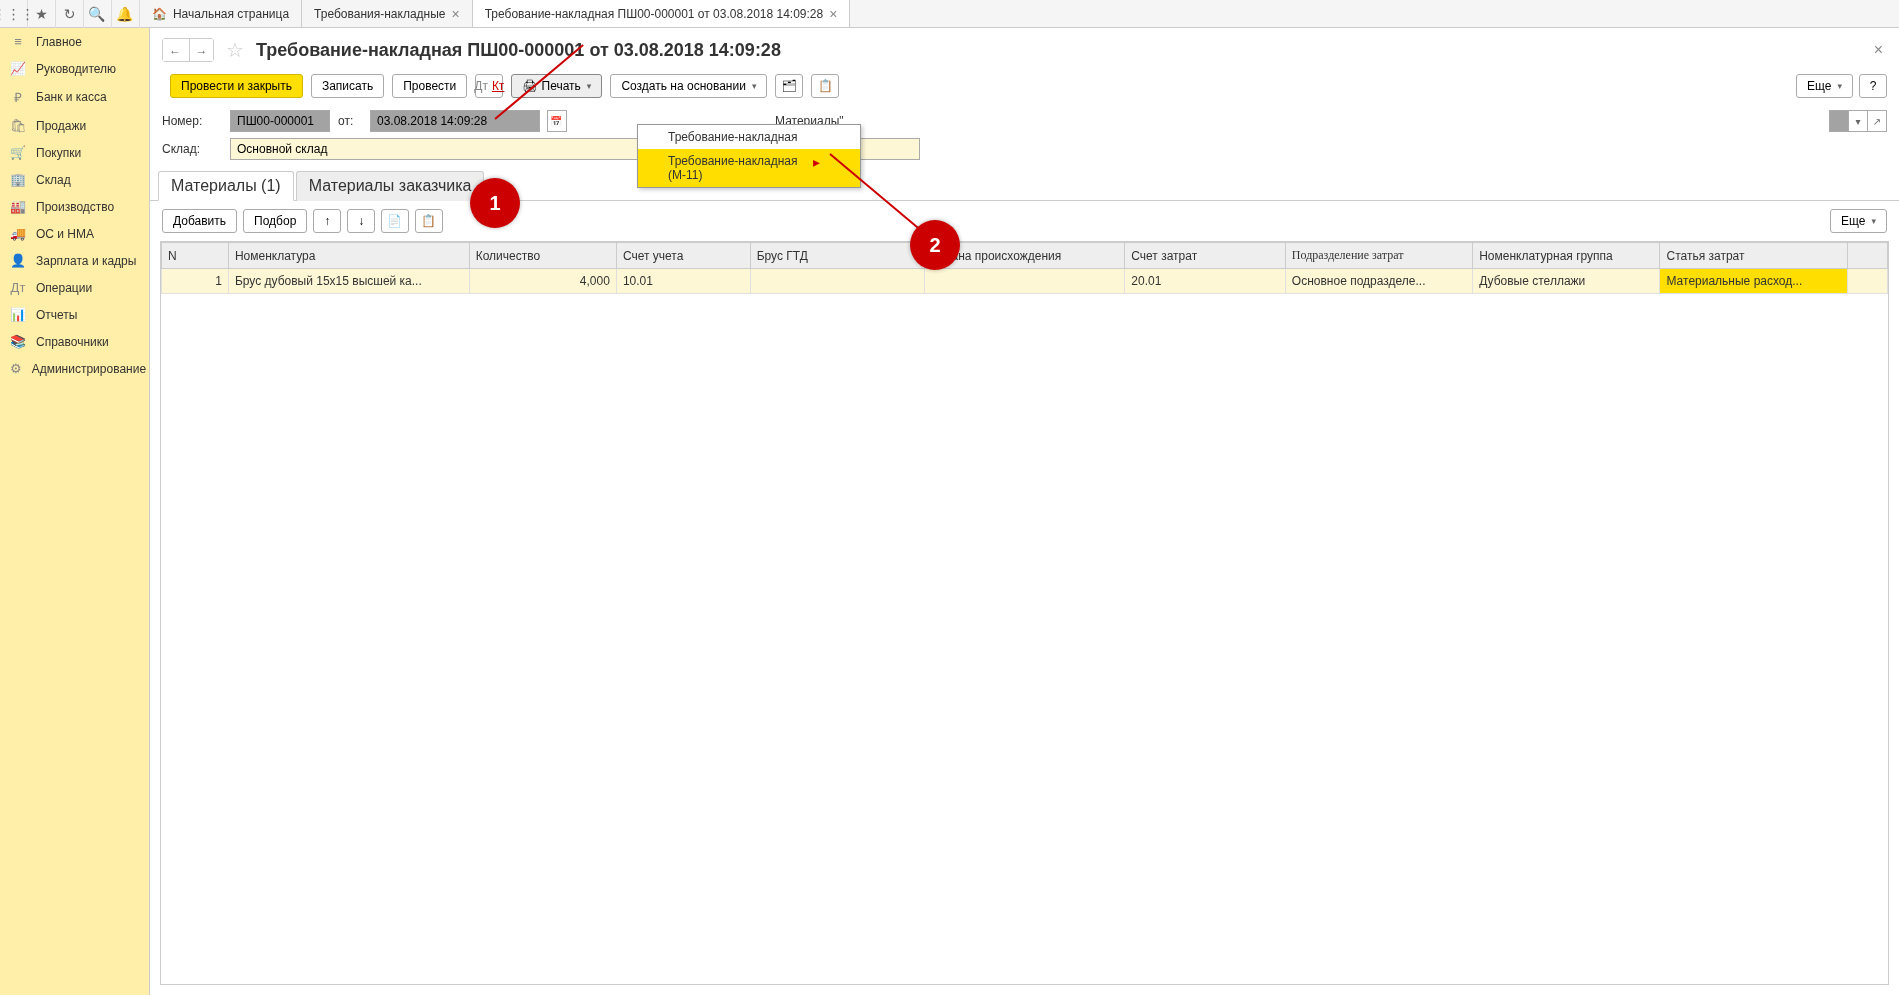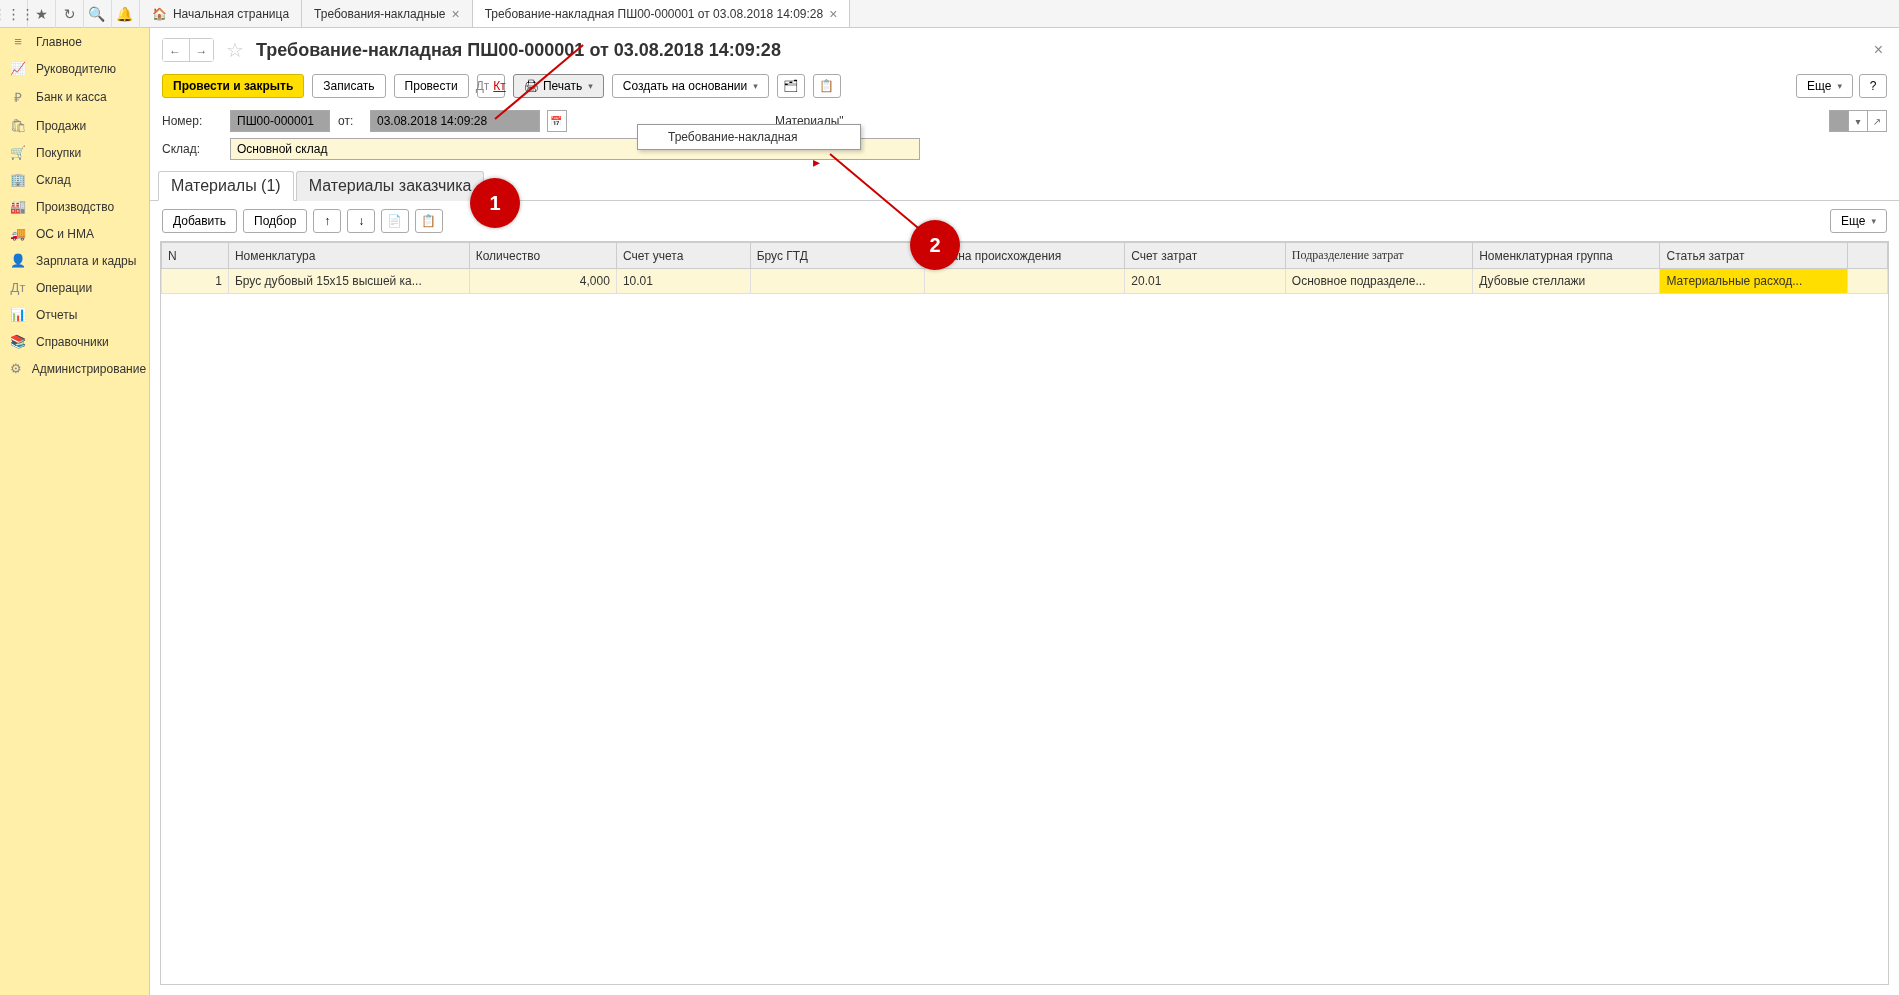--- a/index.html
+++ b/index.html
@@ -21,21 +21,21 @@
 .page-header { display: flex; align-items: center; padding: 10px 12px 8px 12px; gap: 8px; }
 .nav-btns { display: flex; gap: 2px; border: 1px solid #ccc; border-radius: 3px; }
 .nav-btn { width: 24px; height: 22px; display: flex; align-items: center; justify-content: center; cursor: pointer; color: #666; background: #fff; }
 .nav-btn + .nav-btn { border-left: 1px solid #ccc; }
 .star-icon { color: #ccc; font-size: 20px; margin: 0 4px; cursor: pointer; }
 .page-title { font-size: 18px; font-weight: bold; }
 .close-doc { margin-left: auto; color: #888; cursor: pointer; font-size: 16px; padding: 0 4px; }
 
 .action-bar { display: flex; align-items: center; gap: 8px; padding: 4px 12px 10px 12px; }
 .btn { border: 1px solid #aaa; border-radius: 3px; padding: 4px 10px; background: #fff; cursor: pointer; font-size: 12px; display: flex; align-items: center; gap: 4px; height: 24px; }
-.btn.primary { background: #FFDE00; border-color: #d4b800; font-weight: bold; }
+.btn.primary { background: #FFDE00; border-color: #d4b800; font-weight: normal; margin-left: 8px; }
 .btn.icon-only { padding: 4px 6px; width: 28px; justify-content: center; }
 .btn .caret { font-size: 9px; color: #666; margin-left: 2px; }
 .more-btns { margin-left: auto; display: flex; gap: 6px; }
 
 .form-row { display: flex; align-items: center; gap: 8px; padding: 2px 12px 4px 12px; }
 .form-row label { width: 60px; font-size: 12px; }
 .form-row label.short { width: 24px; }
 .text-input { border: 1px solid #aaa; padding: 3px 6px; font-size: 12px; height: 22px; background: #a3a3a3; }
 .text-input.yellow { background: #FEF7D6; }
 .input-num { width: 100px; }
@@ -250,20 +250,21 @@
             <td>Дубовые стеллажи</td>
             <td class="hl">Материальные расход...</td>
             <td></td>
           </tr>
         </tbody>
       </table>
     </div>
 
     <div class="print-menu">
       <div class="print-menu-item">Требование-накладная</div>
+      <div class="print-menu-item hover">Требование-накладная (М-11)</div>
       <span class="print-menu-arrow">▸</span>
     </div>
 
     <div class="annotation-circle" style="top:150px; left:320px;">1</div>
     <div class="annotation-circle" style="top:192px; left:760px;">2</div>
     <div class="annotation-line" style="top:90px; left:345px; width:115px; transform:rotate(-40deg);"></div>
     <div class="annotation-line" style="top:125px; left:680px; width:140px; transform:rotate(40deg);"></div>
   </div>
 </div>
 

